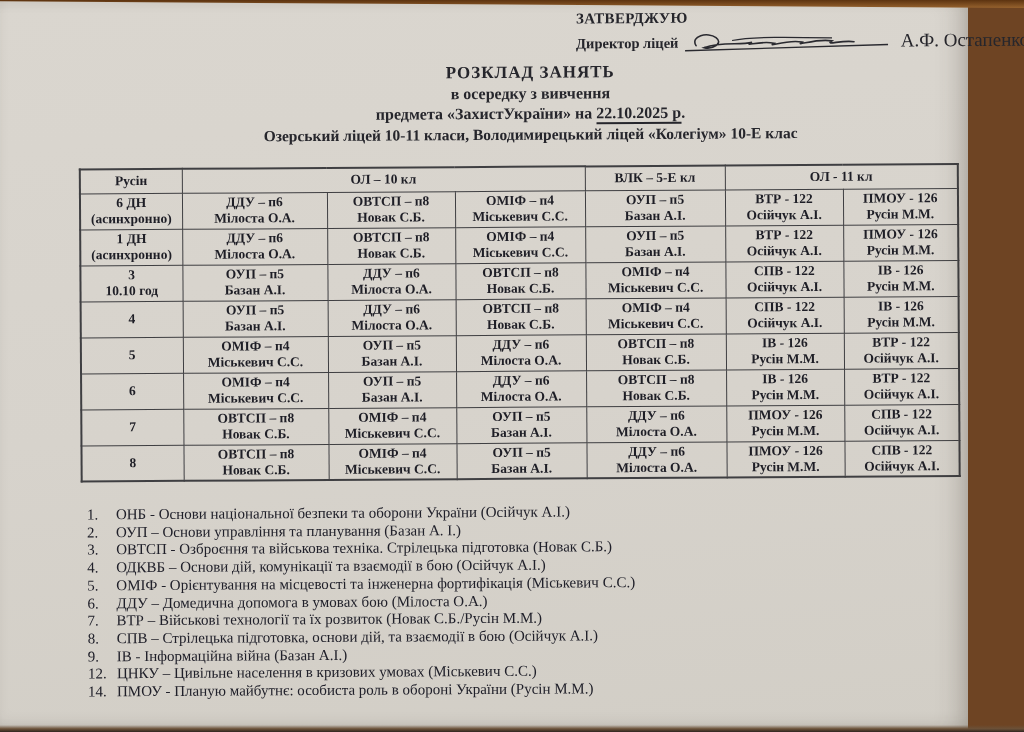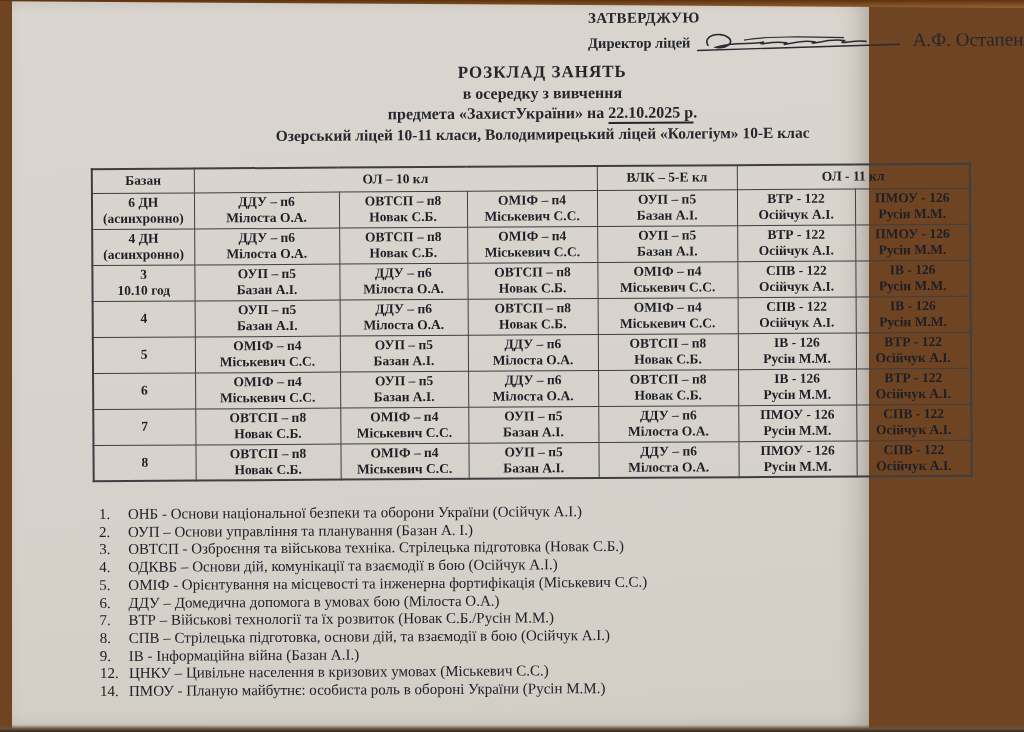--- a/index.html
+++ b/index.html
@@ -1,20 +1,20 @@
 <!DOCTYPE html>
 <html><head>
 <meta charset="utf-8">
 <style>
   * { margin:0; padding:0; box-sizing:border-box; }
   html,body { width:1024px; height:732px; overflow:hidden; }
   body { font-family:"Liberation Serif","DejaVu Serif",serif; background:#6e4423; }
 
   .paper {
-    position:absolute; left:12px; top:0; width:857px; height:732px;
+    position:absolute; left:0; top:0; width:968px; height:732px;
     background:linear-gradient(175deg,#dad6cf 0%,#d7d3cc 55%,#d2cec6 100%);
     color:#26262c;
   }
   .paper::after {
     content:""; position:absolute; inset:0; pointer-events:none;
     box-shadow: inset -20px 0 26px -14px rgba(60,50,40,.28),
                 inset 0 -12px 18px -10px rgba(60,50,40,.22),
                 inset 0 10px 14px -10px rgba(60,50,40,.10);
   }
   .table-edge-top {
@@ -98,21 +98,21 @@
         <col style="width:102px">
           <col style="width:145px">
           <col style="width:128px">
         <col style="width:130px">
           <col style="width:140px">
           <col style="width:118px">
           <col style="width:115px">
       </colgroup>
       <thead>
         <tr>
-          <th>Базан</th>
+          <th>Русін</th>
           <th colspan="3">ОЛ – 10 кл</th>
           <th>ВЛК – 5-Е кл</th>
           <th colspan="2">ОЛ - 11 кл</th>
         </tr>
       </thead>
       <tbody id="schedule-body">
           <tr>
             <td class="lesson-cell">
               <div>6 ДН</div>
               <div>(асинхронно)</div>
@@ -137,21 +137,21 @@
               <div>ВТР - 122</div>
               <div>Осійчук А.І.</div>
             </td>
             <td>
               <div>ПМОУ - 126</div>
               <div>Русін М.М.</div>
             </td>
           </tr>
           <tr>
             <td class="lesson-cell">
-              <div>4 ДН</div>
+              <div>1 ДН</div>
               <div>(асинхронно)</div>
             </td>
             <td>
               <div>ДДУ – п6</div>
               <div>Мілоста О.А.</div>
             </td>
             <td>
               <div>ОВТСП – п8</div>
               <div>Новак С.Б.</div>
             </td>

